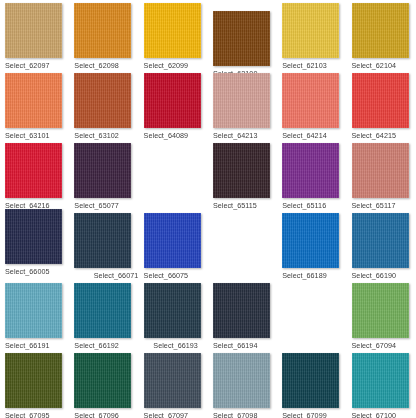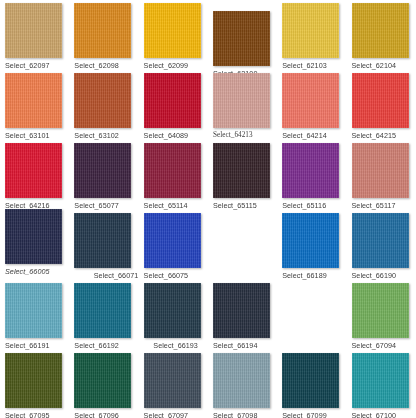--- a/index.html
+++ b/index.html
@@ -110,55 +110,51 @@
     <div class="swatch-cell" style="left: 69.3px; top: 70px;">
       <div class="swatch-chip" style="background-color: rgb(180, 81, 42);"></div>
       <div class="swatch-label" style="color: rgb(60, 60, 60);">Select_63102</div>
     </div>
     <div class="swatch-cell" style="left: 138.6px; top: 70px;">
       <div class="swatch-chip" style="background-color: rgb(193, 12, 40);"></div>
       <div class="swatch-label" style="color: rgb(60, 60, 60);">Select_64089</div>
     </div>
     <div class="swatch-cell" style="left: 207.9px; top: 70px;">
       <div class="swatch-chip" style="background-color: rgb(210, 160, 151);"></div>
-      <div class="swatch-label" style="color: rgb(60, 60, 60); font-family: Liberation Serif, serif;">Select_64213</div>
+      <div class="swatch-label" style="color: rgb(60, 60, 60);">Select_64213</div>
     </div>
     <div class="swatch-cell" style="left: 277.2px; top: 70px;">
       <div class="swatch-chip" style="background-color: rgb(239, 116, 100);"></div>
       <div class="swatch-label" style="color: rgb(60, 60, 60);">Select_64214</div>
     </div>
     <div class="swatch-cell" style="left: 346.5px; top: 70px;">
       <div class="swatch-chip" style="background-color: rgb(232, 64, 60);"></div>
       <div class="swatch-label" style="color: rgb(60, 60, 60);">Select_64215</div>
     </div>
     <div class="swatch-cell" style="left: 0px; top: 140px;">
       <div class="swatch-chip" style="background-color: rgb(220, 22, 49);"></div>
       <div class="swatch-label" style="color: rgb(60, 60, 60);">Select_64216</div>
     </div>
     <div class="swatch-cell" style="left: 69.3px; top: 140px;">
       <div class="swatch-chip" style="background-color: rgb(60, 35, 64);"></div>
       <div class="swatch-label" style="color: rgb(60, 60, 60);">Select_65077</div>
     </div>
-    <div class="swatch-cell" style="left: 138.6px; top: 140px;">
-      <div class="swatch-chip" style="background-color: rgb(140, 31, 60);"></div>
-      <div class="swatch-label" style="color: rgb(60, 60, 60);">Select_65114</div>
-    </div>
     <div class="swatch-cell" style="left: 207.9px; top: 140px;">
       <div class="swatch-chip" style="background-color: rgb(54, 36, 42);"></div>
       <div class="swatch-label" style="color: rgb(60, 60, 60);">Select_65115</div>
     </div>
     <div class="swatch-cell" style="left: 277.2px; top: 140px;">
       <div class="swatch-chip" style="background-color: rgb(123, 45, 142);"></div>
       <div class="swatch-label" style="color: rgb(60, 60, 60);">Select_65116</div>
     </div>
     <div class="swatch-cell" style="left: 346.5px; top: 140px;">
       <div class="swatch-chip" style="background-color: rgb(205, 126, 114);"></div>
       <div class="swatch-label" style="color: rgb(60, 60, 60);">Select_65117</div>
     </div>
-    <div class="swatch-cell" style="left: 0px; top: 206px; font-style: italic;">
+    <div class="swatch-cell" style="left: 0px; top: 206px;">
       <div class="swatch-chip" style="background-color: rgb(37, 42, 76);"></div>
       <div class="swatch-label" style="color: rgb(60, 60, 60);">Select_66005</div>
     </div>
     <div class="swatch-cell" style="left: 69.3px; top: 210px; text-align: right;">
       <div class="swatch-chip" style="background-color: rgb(35, 56, 76);"></div>
       <div class="swatch-label" style="color: rgb(60, 60, 60);">Select_66071</div>
     </div>
     <div class="swatch-cell" style="left: 138.6px; top: 210px;">
       <div class="swatch-chip" style="background-color: rgb(35, 66, 188);"></div>
       <div class="swatch-label" style="color: rgb(60, 60, 60);">Select_66075</div>

